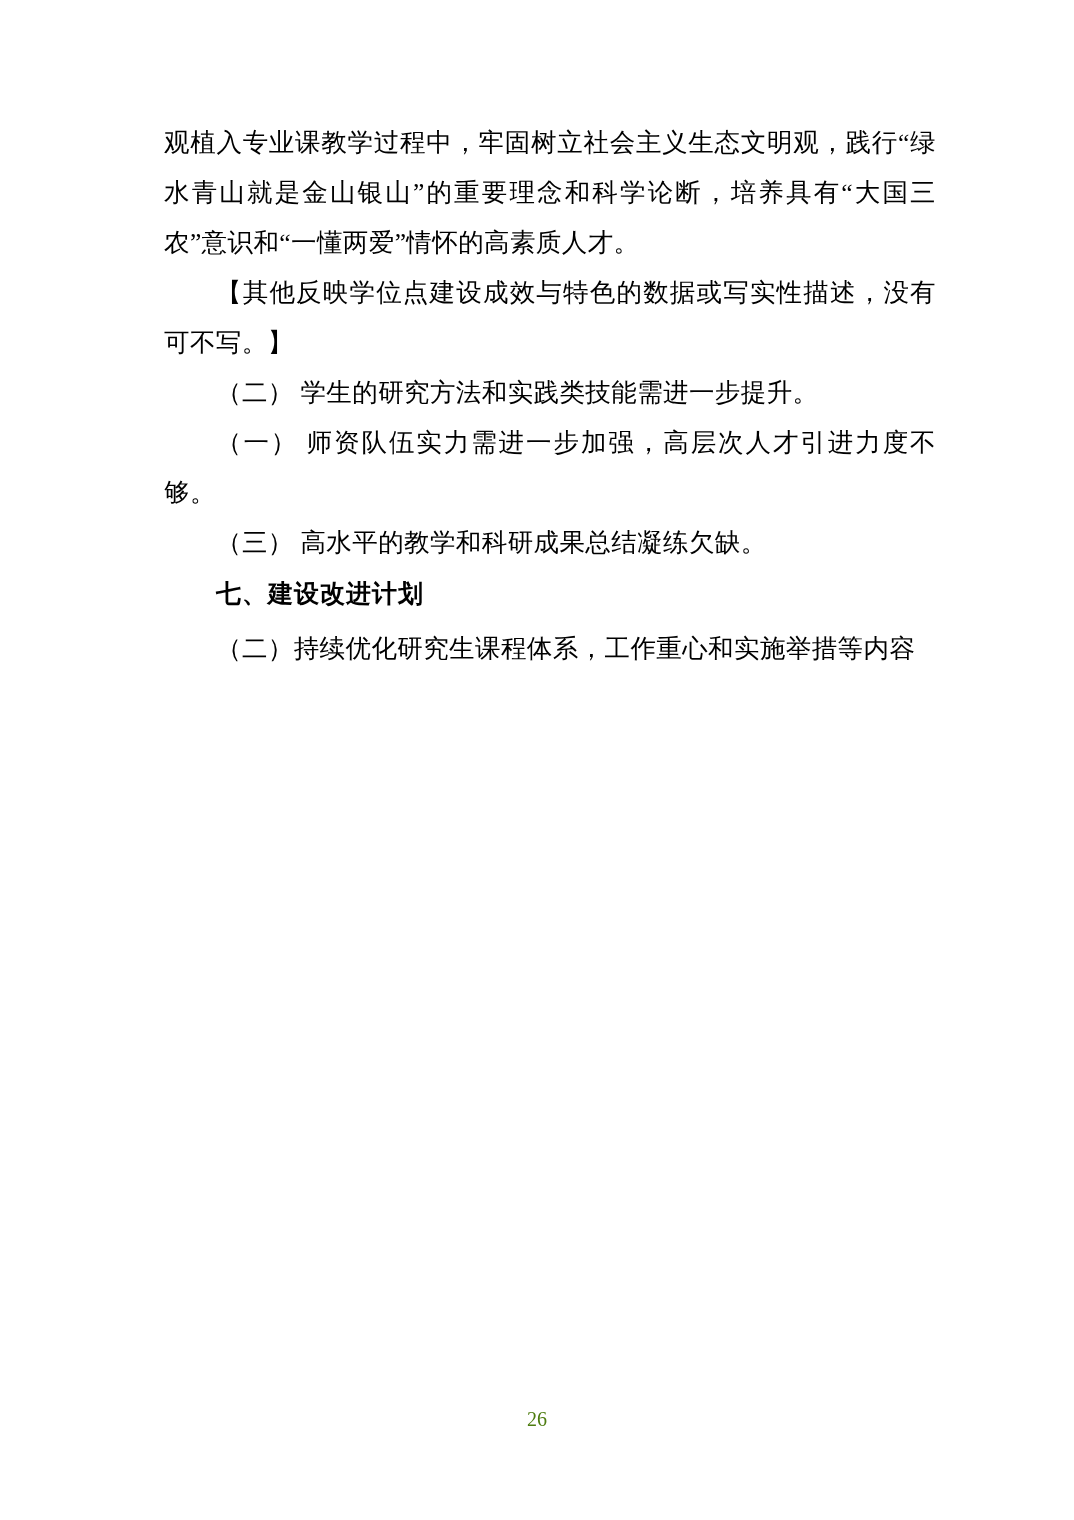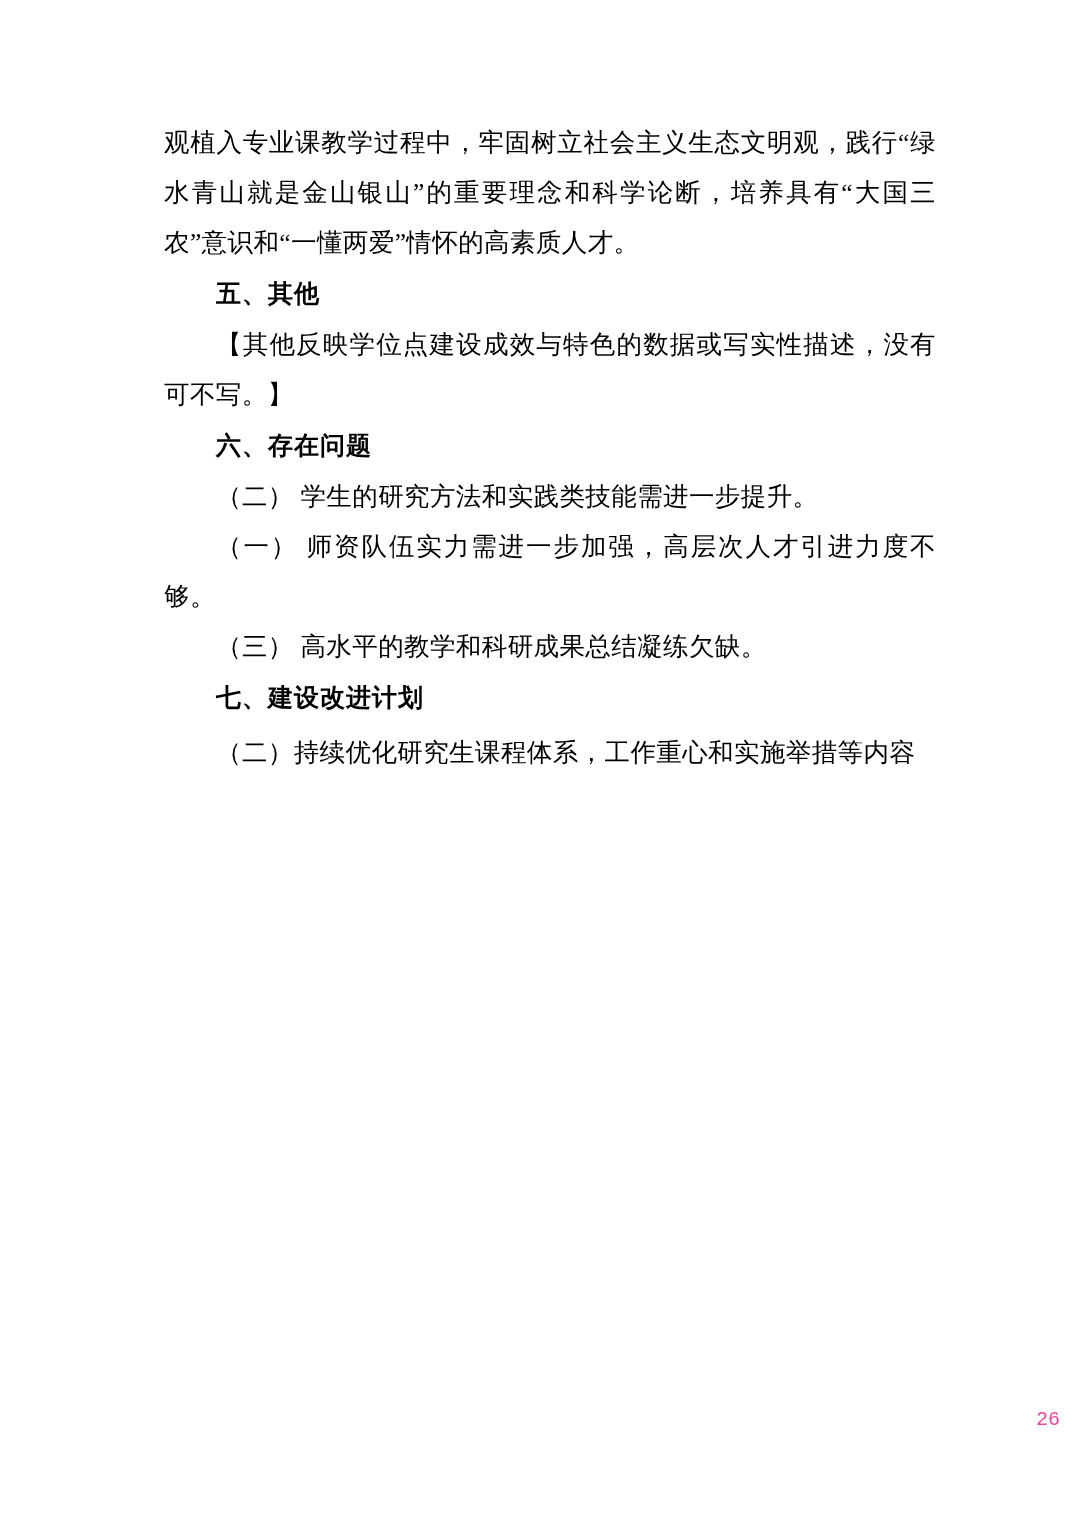--- a/index.html
+++ b/index.html
@@ -43,39 +43,37 @@
     letter-spacing: 1px;
     margin: 0;
     text-indent: 52px;
   }
   .spacer-sm { height: 4px; }
   .page-number {
     position: absolute;
     left: 0;
     right: 0;
     top: 1408px;
-    text-align: right;
-    font-family: Liberation Mono, monospace;
+    text-align: center;
+    font-family: Liberation Serif, serif;
     font-size: 20px;
-    color: #ec4899;
+    color: #4d7c0f;
   }
 </style>
 </head>
 <body>
 
 <div class="page">
   <div class="content">
 
     <p class="para">观植入专业课教学过程中，牢固树立社会主义生态文明观，践行“绿水青山就是金山银山”的重要理念和科学论断，培养具有“大国三农”意识和“一懂两爱”情怀的高素质人才。</p>
 
-    <h2 class="heading">五、其他</h2>
 
     <p class="para indent">【其他反映学位点建设成效与特色的数据或写实性描述，没有可不写。】</p>
 
-    <h2 class="heading">六、存在问题</h2>
 
 
     <p class="para indent">（二） 学生的研究方法和实践类技能需进一步提升。</p>
 
     <p class="para indent">（一） 师资队伍实力需进一步加强，高层次人才引进力度不够。</p>
 
     <p class="para indent">（三） 高水平的教学和科研成果总结凝练欠缺。</p>
 
     <h2 class="heading">七、建设改进计划</h2>
 

